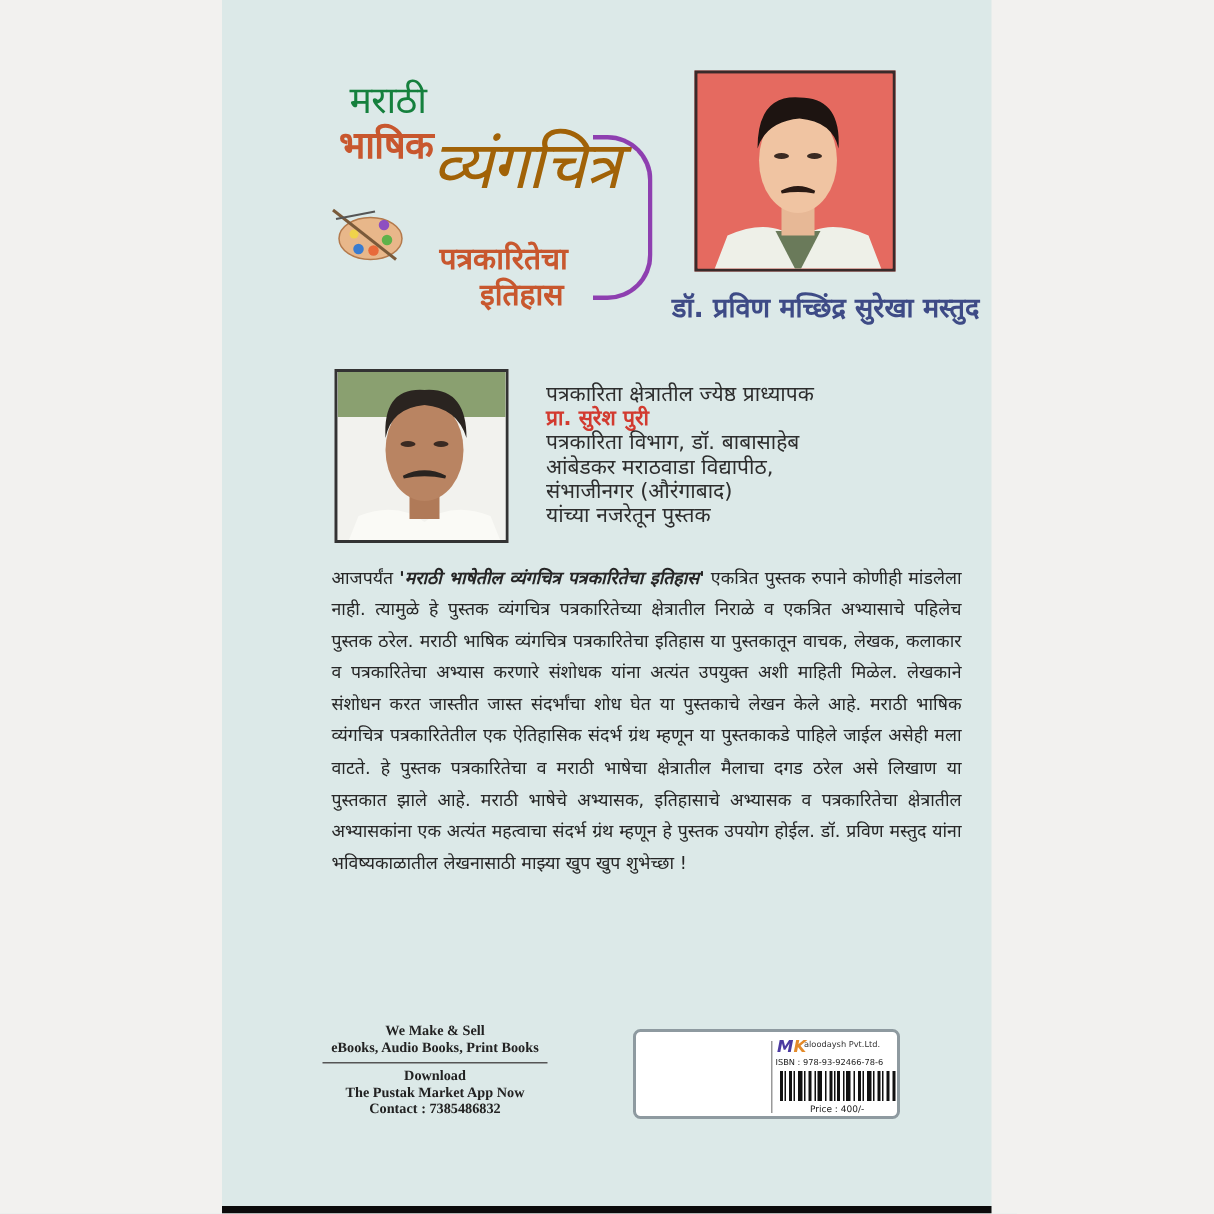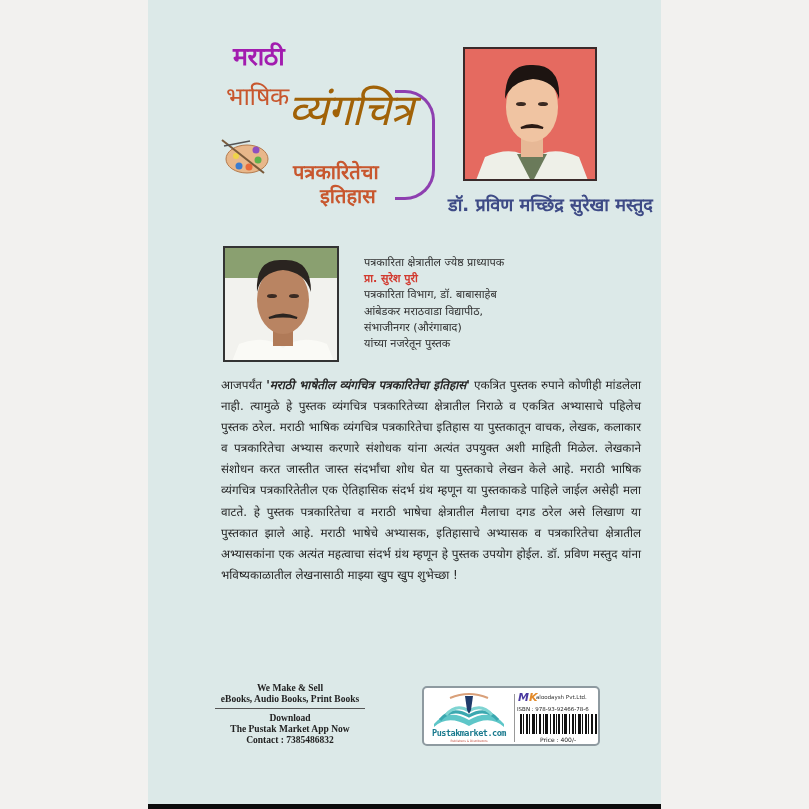--- a/index.html
+++ b/index.html
@@ -9,22 +9,22 @@
   .cover {
     position: absolute; left: 148px; top: 0; width: 513px; height: 805px;
     background: #dce9e8;
   }
   .bottom-bar {
     position: absolute; left: 148px; top: 804px; width: 513px; height: 5px; background: #0b0b0b;
   }
 
   
   .title { position: absolute; left: 0; top: 0; }
-  .t-line1 { position: absolute; left: 85px; top: 38px; font-size: 25px; color: #a21caf; font-weight: bold; white-space: nowrap; letter-spacing: -0.5px; }
-  .t-line2 { position: absolute; left: 78px; top: 78px; font-size: 25px; color: #c8572e; font-weight: normal; white-space: nowrap; letter-spacing: -0.5px; }
+  .t-line1 { position: absolute; left: 85px; top: 48px; font-size: 25px; color: #15803d; font-weight: normal; white-space: nowrap; letter-spacing: -0.5px; }
+  .t-line2 { position: absolute; left: 78px; top: 78px; font-size: 25px; color: #c8572e; font-weight: bold; white-space: nowrap; letter-spacing: -0.5px; }
   .t-big   { position: absolute; left: 140px; top: 78px; font-size: 44px; color: #a16207; white-space: nowrap; font-style: italic; letter-spacing: -1px; }
   .t-hook  { position: absolute; left: 247px; top: 90px; width: 40px; height: 110px; border: 3px solid #8e3fb0; border-left: none; border-radius: 0 30px 30px 0; }
   .t-line3 { position: absolute; left: 145px; top: 158px; font-size: 20px; color: #c8572e; font-weight: bold; white-space: nowrap; }
   .t-line4 { position: absolute; left: 172px; top: 182px; font-size: 20px; color: #c8572e; font-weight: bold; white-space: nowrap; }
 
   .palette { position: absolute; left: 72px; top: 137px; width: 50px; height: 38px; }
 
   
   .author-photo {
     position: absolute; left: 315px; top: 47px; width: 134px; height: 134px;
@@ -33,21 +33,21 @@
   .author-name {
     position: absolute; left: 300px; top: 192px; width: 170px; text-align: center;
     font-size: 18px; font-weight: bold; color: #3e4b86; white-space: nowrap;
   }
 
   
   .reviewer-photo {
     position: absolute; left: 75px; top: 246px; width: 116px; height: 116px;
     background: #eee; border: 2px solid #333; overflow: hidden;
   }
-  .reviewer-text { position: absolute; left: 216px; top: 255px; font-size: 11px; color: #2d2d2d; line-height: 16.2px; }
+  .reviewer-text { position: absolute; left: 216px; top: 255px; font-size: 14px; color: #2d2d2d; line-height: 16.2px; }
   .reviewer-text .red { color: #d23a2f; font-weight: bold; }
 
   
   .body-text {
     position: absolute; left: 73px; top: 375px; width: 420px;
     font-size: 11.8px; line-height: 21.1px; color: #262626; text-align: justify;
   }
   .body-text b { font-weight: bold; font-style: italic; }
 
   
@@ -135,31 +135,20 @@
   <div class="promo">
     <div>We Make &amp; Sell</div>
     <div>eBooks, Audio Books, Print Books</div>
     <hr>
     <div>Download</div>
     <div>The Pustak Market App Now</div>
     <div>Contact : 7385486832</div>
   </div>
 
   <div class="pub-box">
-    <div class="pub-logo">
-      <svg width="82" height="40" viewBox="0 0 82 40">
-        <path d="M22 8 Q41 0 60 8" fill="none" stroke="#d9a07a" stroke-width="2"></path>
-        <path d="M6 34 Q20 18 41 30 Q62 18 76 34 L76 37 Q62 24 41 36 Q20 24 6 37 Z" fill="#5ec6c8"></path>
-        <path d="M12 30 Q24 16 41 26 Q58 16 70 30" fill="none" stroke="#3aa8b0" stroke-width="3"></path>
-        <path d="M18 25 Q28 13 41 21 Q54 13 64 25" fill="none" stroke="#7fd4d2" stroke-width="3"></path>
-        <path d="M37 6 L45 6 L43 20 L41 24 L39 20 Z" fill="#1f3a6a"></path>
-      </svg>
-      <div class="name">Pustakmarket.com</div>
-      <div class="tag">Publishers &amp; Distributors</div>
-    </div>
     <div class="divider"></div>
     <div class="mk"><span>M</span><span class="k">K</span></div>
     <div class="mk-co">aloodaysh Pvt.Ltd.</div>
     <div class="isbn">ISBN : 978-93-92466-78-6</div>
     <svg class="barcode" viewBox="0 0 78 20" preserveAspectRatio="none">
       <g fill="#111">
         <rect x="0" y="0" width="2" height="20"></rect>
           <rect x="3" y="0" width="1" height="20"></rect>
         <rect x="6" y="0" width="2" height="20"></rect>
           <rect x="9" y="0" width="1" height="20"></rect>

